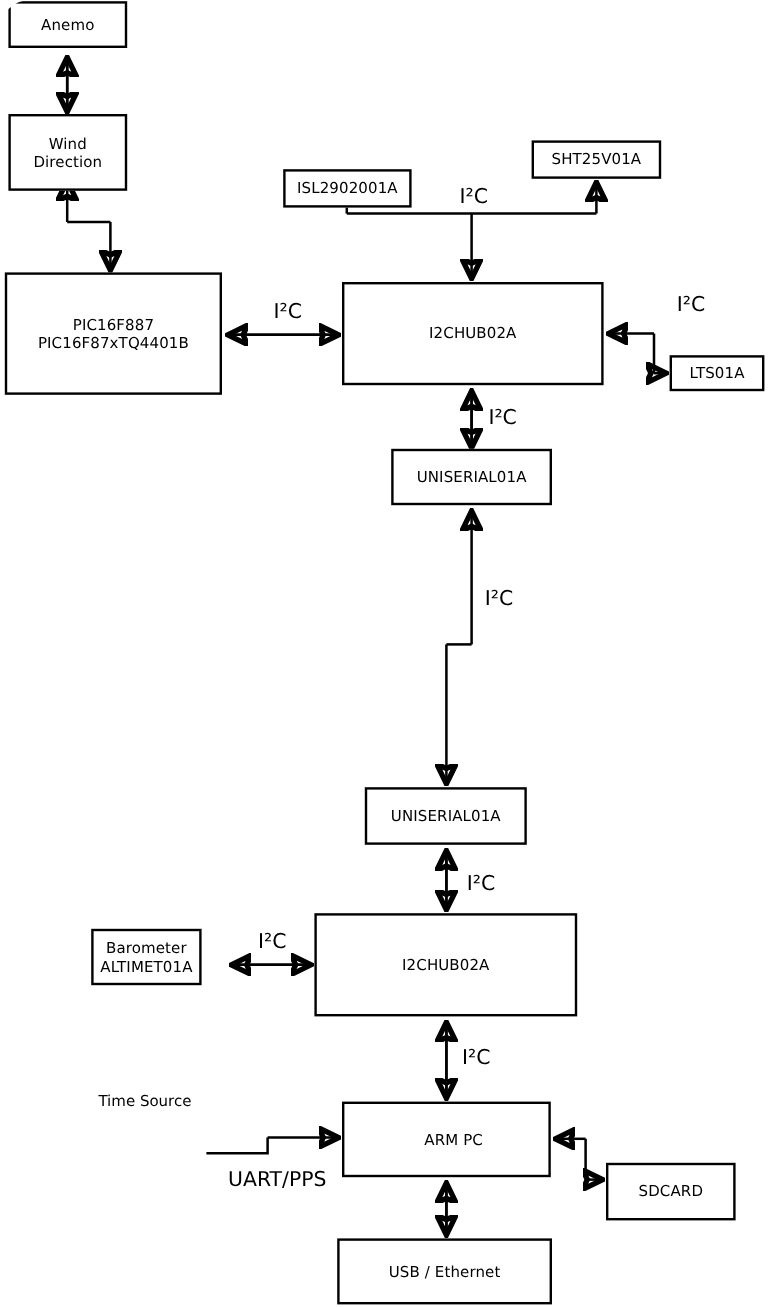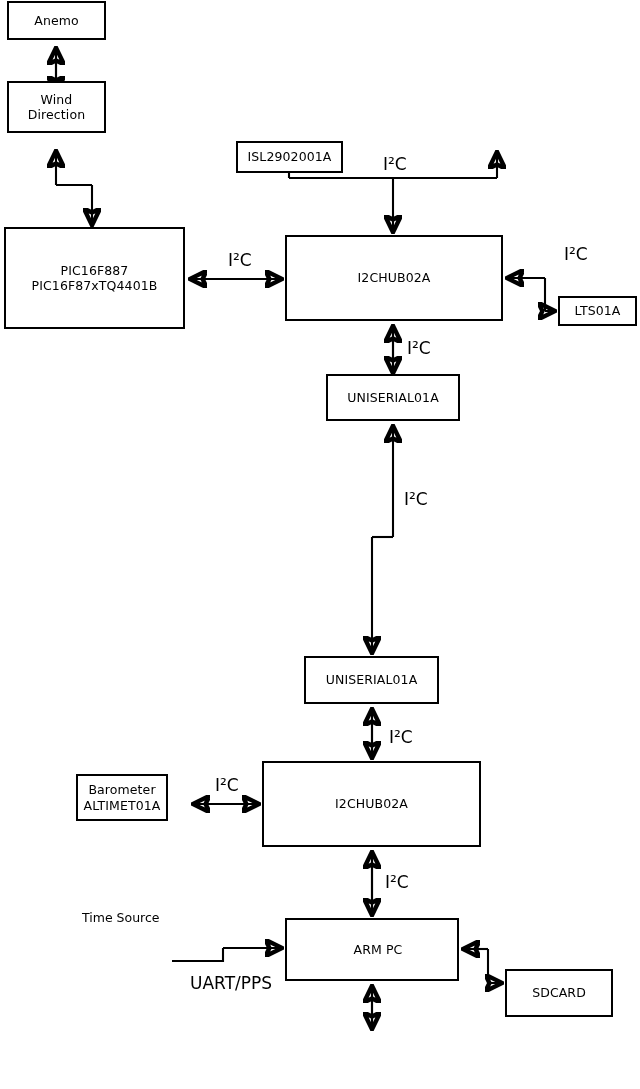--- a/index.html
+++ b/index.html
@@ -8,20 +8,21 @@
     padding: 0;
     background: #ffffff;
   }
   #canvas {
     position: relative;
     width: 640px;
     height: 1089px;
     background: #ffffff;
     font-family: "DejaVu Sans", "Liberation Sans", sans-serif;
     overflow: hidden;
+    border-radius: 25px;
   }
   .node {
     position: absolute;
     box-sizing: border-box;
     border: 2px solid #000000;
     background: #ffffff;
     display: flex;
     align-items: center;
     justify-content: center;
     text-align: center;
@@ -147,34 +148,37 @@
     <g>
       <line x1="372" y1="1026" x2="372" y2="987" marker-end="url(#ah)"></line>
       <line x1="372" y1="991" x2="372" y2="1028" marker-end="url(#ah)"></line>
     </g>
   </svg>
 
   <div class="node" style="left:7px;top:1px;width:99px;height:39px;">
     <span class="label">Anemo</span>
   </div>
 
-  <div class="node" style="left:7px;top:81px;width:99px;height:52px;">
+  <div class="node" style="left:7px;top:95px;width:99px;height:64px;">
     <span class="label">Wind
 Direction</span>
   </div>
 
   <div class="node" style="left:4px;top:227px;width:181px;height:102px;">
     <span class="label">PIC16F887
 PIC16F87xTQ4401B</span>
   </div>
 
   <div class="node" style="left:236px;top:117px;width:107px;height:32px;margin-top:24px;">
     <span class="label">ISL2902001A</span>
   </div>
 
+  <div class="node" style="left:443px;top:117px;width:108px;height:32px;">
+    <span class="label">SHT25V01A</span>
+  </div>
 
   <div class="node" style="left:285px;top:235px;width:218px;height:86px;">
     <span class="label">I2CHUB02A</span>
   </div>
 
   <div class="node" style="left:558px;top:296px;width:79px;height:30px;">
     <span class="label">LTS01A</span>
   </div>
 
   <div class="node" style="left:326px;top:374px;width:134px;height:47px;">
@@ -196,20 +200,23 @@
 
   <div class="node" style="left:285px;top:918px;width:174px;height:63px;padding-left:12px;">
     <span class="label">ARM PC</span>
   </div>
 
 
   <div class="node" style="left:505px;top:959px;width:108px;height:48px;margin-top:10px;">
     <span class="label">SDCARD</span>
   </div>
 
+  <div class="node" style="left:281px;top:1032px;width:179px;height:55px;">
+    <span class="label">USB / Ethernet</span>
+  </div>
 
   <div class="free-label" style="left:82px;top:910px;">Time Source</div>
 
   <div class="edge-label" style="left:228px;top:250px;">I²C</div>
   <div class="edge-label" style="left:383px;top:154px;">I²C</div>
   <div class="edge-label" style="left:564px;top:244px;">I²C</div>
   <div class="edge-label" style="left:407px;top:338px;">I²C</div>
   <div class="edge-label" style="left:404px;top:489px;">I²C</div>
   <div class="edge-label" style="left:389px;top:727px;">I²C</div>
   <div class="edge-label" style="left:215px;top:775px;">I²C</div>

